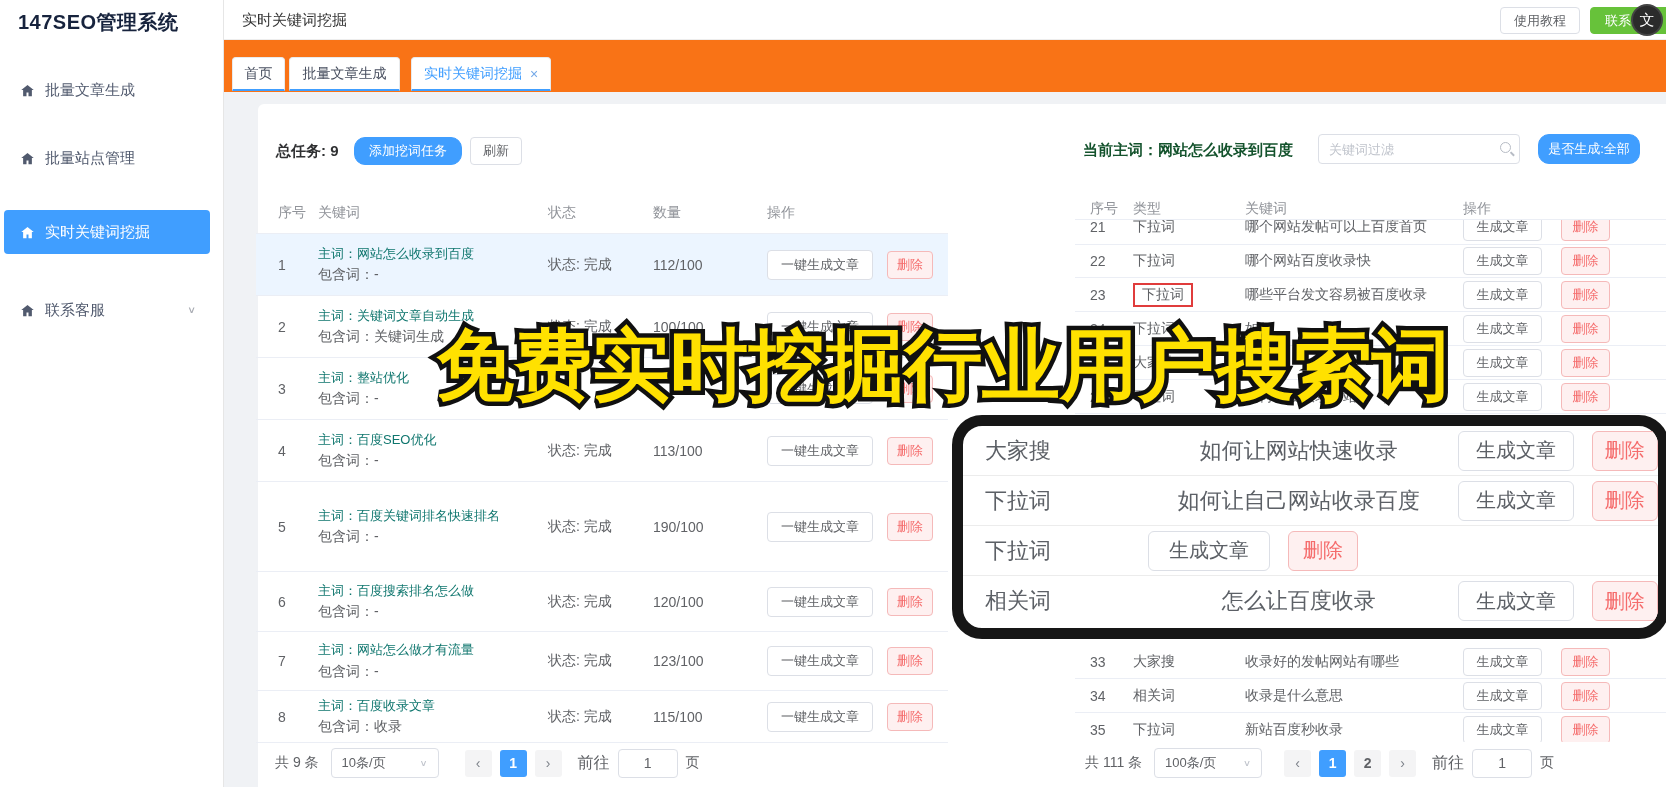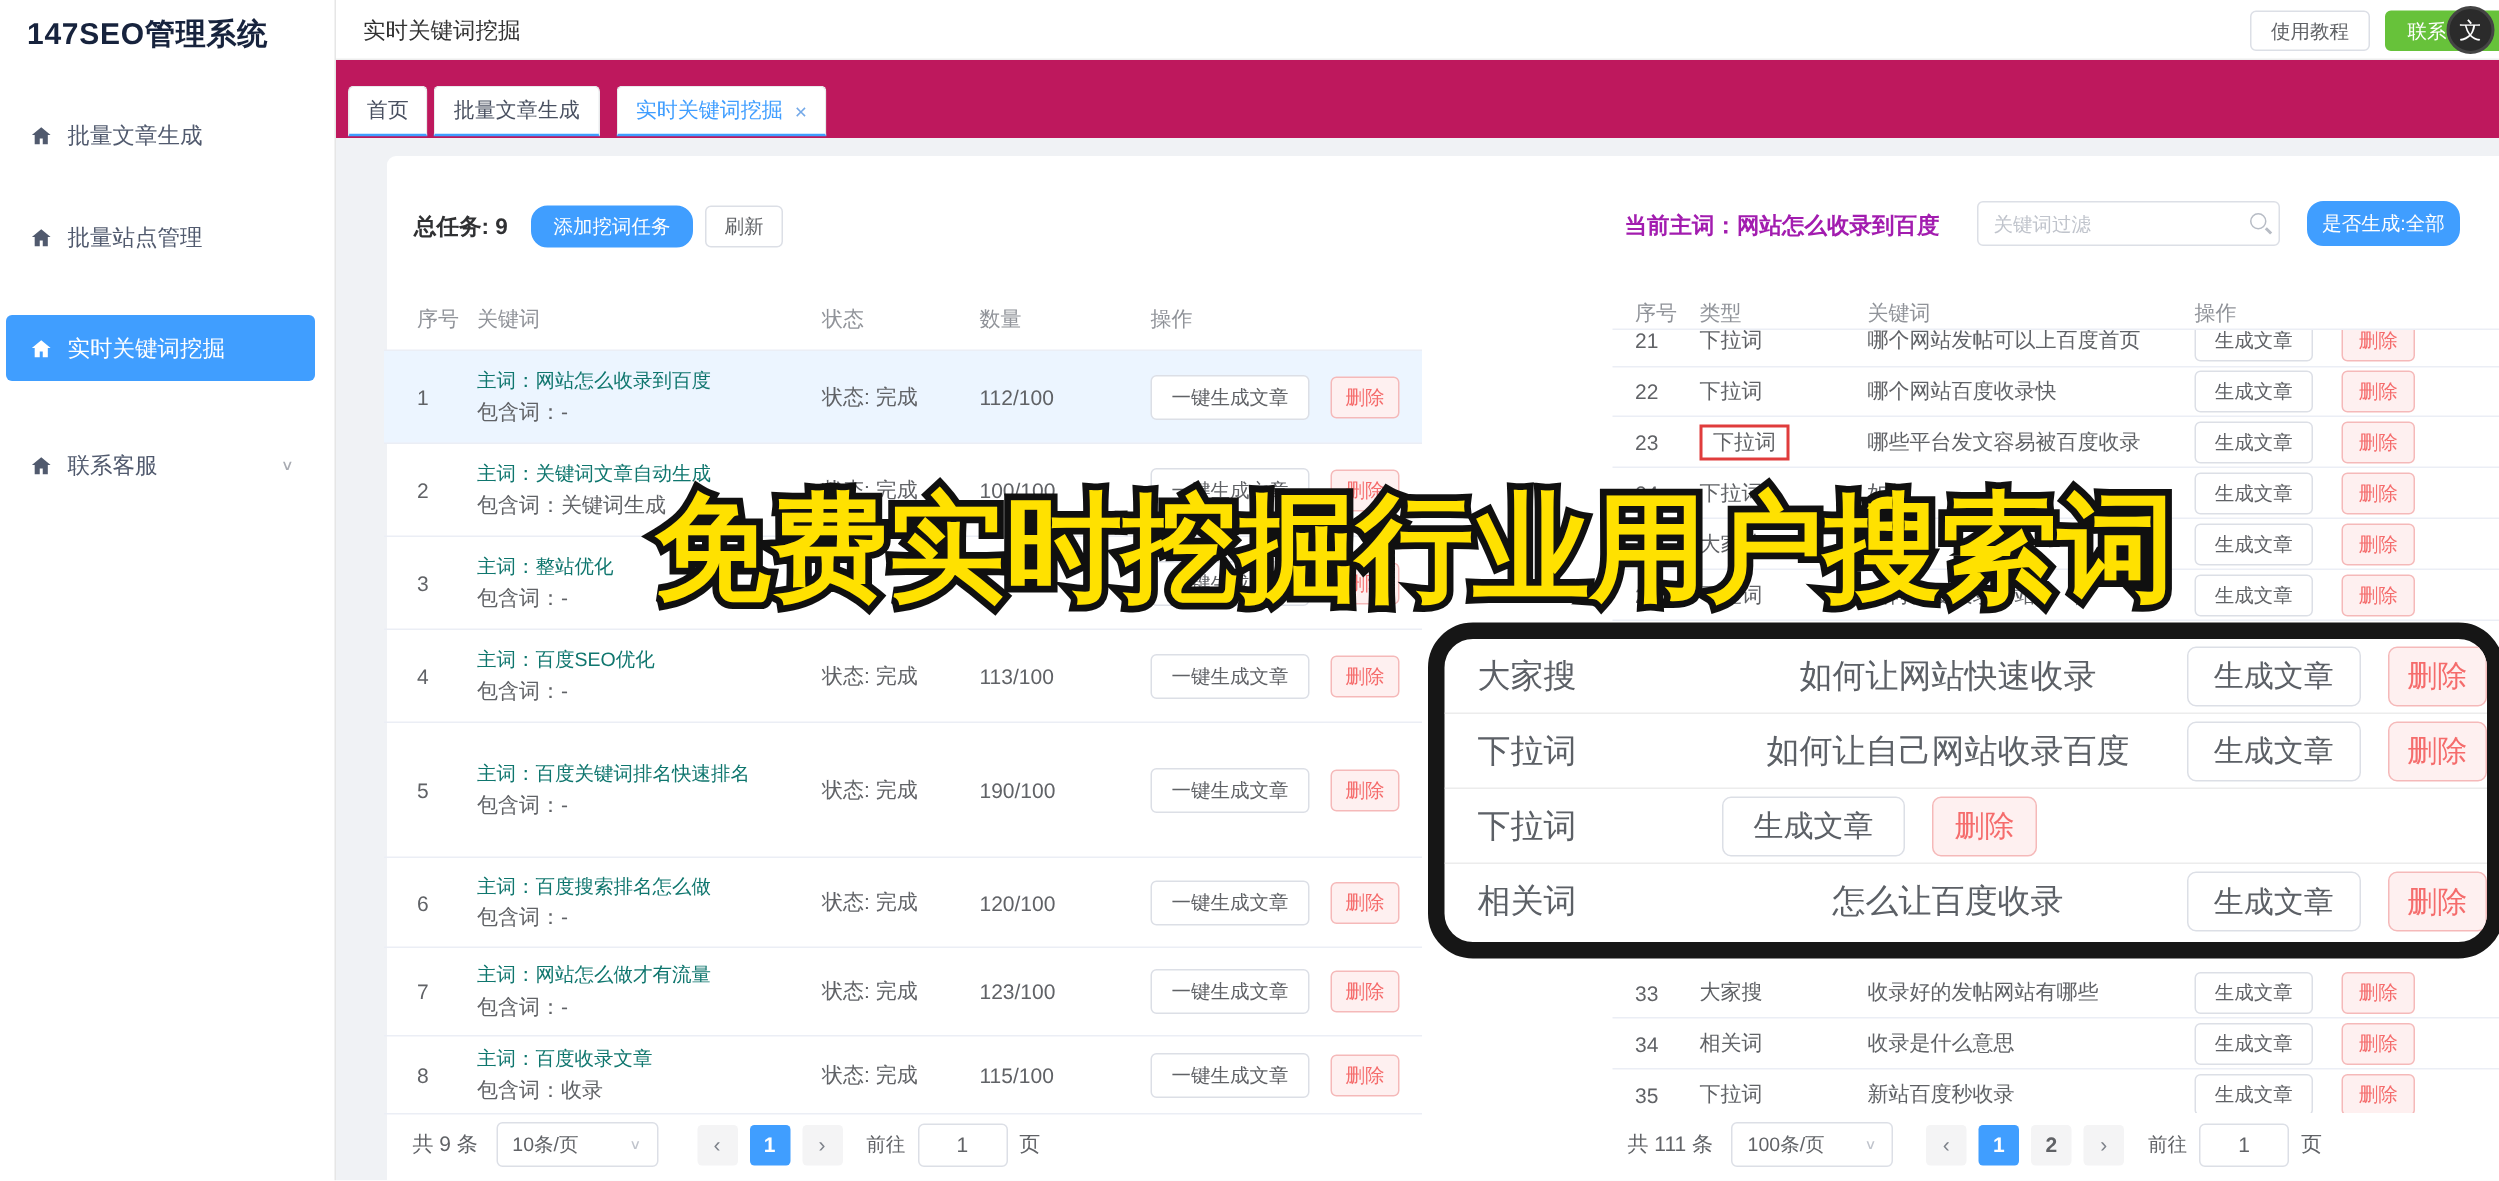--- a/index.html
+++ b/index.html
@@ -23,21 +23,21 @@
   .page-title { left:242px; top:11px; font-size:15px; color:#333; }
   .btn { display:inline-flex; align-items:center; justify-content:center; border:1px solid #dcdfe6;
     background:#fff; color:#606266; border-radius:4px; font-size:13px; cursor:pointer; white-space:nowrap; }
   .btn.primary { background:#409eff; border-color:#409eff; color:#fff;border-radius:11px; }
   .btn.success { background:#67c23a; border-color:#67c23a; color:#fff; }
   .btn.danger { background:#fef0f0; border-color:#f5b9b9; color:#f56c6c; }
   .help-btn { left:1500px; top:7px; width:80px; height:27px; }
   .contact-btn { left:1590px; top:7px; width:82px; height:27px; }
   .trans-icon { left:1631px; top:4px; width:32px; height:32px; background:#2b2b2b; border-radius:50%;
     color:#fff; font-size:15px; display:flex; align-items:center; justify-content:center; z-index:5; border:2px solid #444; }
-  .tabbar { left:224px; top:40px; width:1442px; height:52px; background:#be185d; z-index:2; }
+  .tabbar { left:224px; top:40px; width:1442px; height:52px; background:#f97316; z-index:2; }
   .tab { top:17px; height:34px; display:flex; align-items:center; justify-content:center; gap:8px;
     background:#fff; border:1px solid #e8eaec; border-bottom:2px solid #409eff;
     border-radius:4px 4px 0 0; font-size:14px; color:#495060; cursor:pointer; }
   .tab.active { color:#409eff; }
   .tab .x { color:#74a9e8; font-size:14px; }
 
   
   .graybg { left:224px; top:92px; width:1442px; height:695px; background:#f0f2f5; z-index:1; }
   .whitecard { left:258px; top:104px; width:1408px; height:683px; background:#fff; border-radius:6px 0 0 0; z-index:1; }
   .layer { z-index:2; }
@@ -55,21 +55,21 @@
   .lrow .no { width:40px; font-size:14px; color:#606266; }
   .lrow .kw { width:230px; padding-right:10px; }
   .lrow .kw .main { font-size:13px; font-weight:normal; color:#0f766e; line-height:1.55; }
   .lrow .kw .sub { font-size:14px; color:#606266; line-height:1.5; }
   .lrow .st { width:105px; font-size:14px; color:#606266; }
   .lrow .ct { width:114px; font-size:14px; color:#606266; }
   .gen-btn { width:106px; height:30px; margin-right:14px; }
   .del-btn { width:46px; height:28px; }
 
   
-  .rp-title { left:1083px; top:141px; font-size:15px; font-weight:bold; color:#a21caf; }
+  .rp-title { left:1083px; top:141px; font-size:15px; font-weight:bold; color:#14532d; }
   .filter-wrap { left:1318px; top:134px; width:202px; height:30px; }
   .filter-input { width:202px; height:30px; border:1px solid #dcdfe6; border-radius:4px;
     padding:0 30px 0 10px; font-size:13px; color:#606266; outline:none; }
   .filter-input::placeholder { color:#c0c4cc; }
   .search-ico { position:absolute; right:9px; top:8px; width:11px; height:11px;
     border:1.5px solid #b7bcc5; border-radius:50%; }
   .search-ico::after { content:""; position:absolute; left:9px; top:10px; width:5px; height:1.5px;
     background:#b7bcc5; transform:rotate(45deg); }
   .genall-btn { left:1538px; top:134px; width:102px; height:30px; }
   .rhead { left:1075px; top:198px; width:591px; height:22px; display:flex; align-items:center;
@@ -88,21 +88,21 @@
   
   .pager { display:flex; align-items:center; font-size:13px; color:#606266; gap:8px; }
   .pager .total { margin-right:4px; font-size:14px; }
   .psel { width:108px; height:30px; border:1px solid #dcdfe6; border-radius:4px; display:flex;
     align-items:center; justify-content:space-between; padding:0 10px; color:#606266; cursor:pointer; }
   .psel .chev { color:#c0c4cc; font-size:11px; transform:scaleY(.8); }
   .pbtn { width:27px; height:27px; border-radius:3px; background:#f4f4f5; color:#7d828a;
     display:flex; align-items:center; justify-content:center; font-size:14px; cursor:pointer; }
   .pbtn.page { font-weight:bold; color:#606266; }
   .pbtn.active { background:#409eff; color:#fff; }
-  .goto-lbl { margin-left:8px; font-size:13px; }
+  .goto-lbl { margin-left:8px; font-size:16px; }
   .goto-input { width:60px; height:29px; border:1px solid #dcdfe6; border-radius:4px;
     text-align:center; font-size:14px; color:#606266; outline:none; }
   .page-lbl { font-size:14px; }
 
   
   .headline { left:436px; top:318px; z-index:9; font-size:78px; font-weight:900; line-height:1.22;
     color:#ffe100; -webkit-text-stroke:9px #101010; paint-order:stroke fill; white-space:nowrap;
     letter-spacing:0; }
   .inset { left:952px; top:415px; width:717px; height:224px; background:#fff;
     border:11px solid #161616; border-radius:30px; z-index:8; overflow:hidden; }

